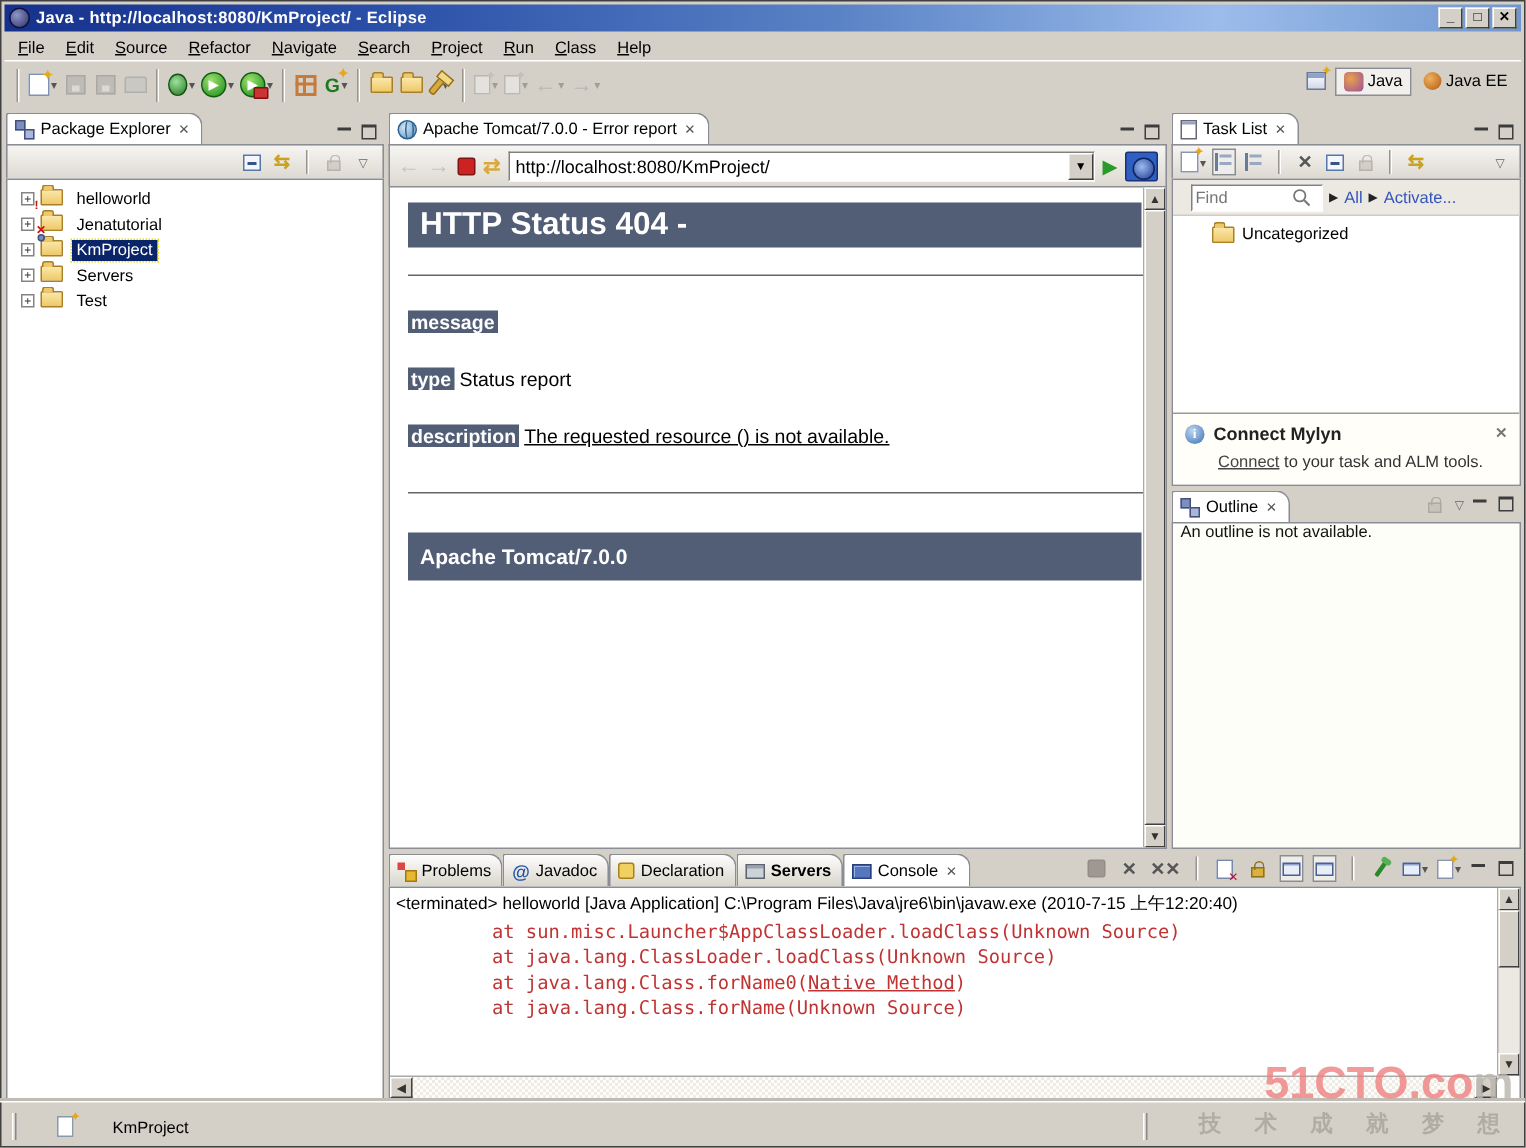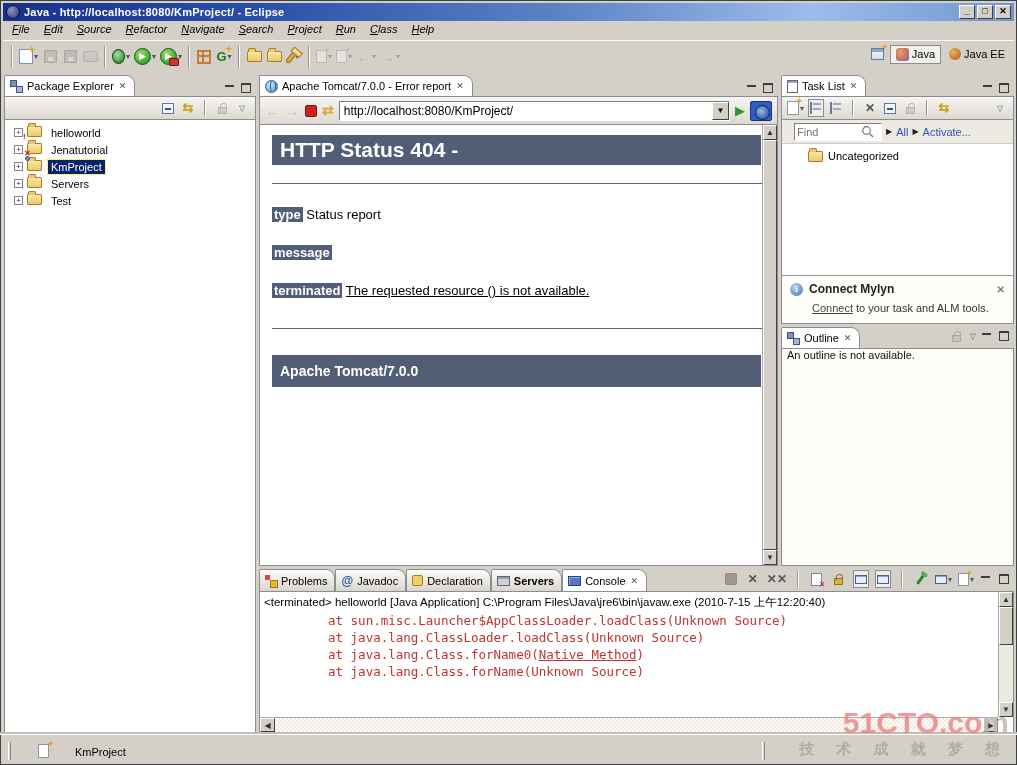--- a/index.html
+++ b/index.html
@@ -15,21 +15,21 @@
     background:linear-gradient(90deg,#16318c 0%,#2a4fa8 25%,#5a83c6 55%,#9cbceb 80%,#6f97cf 100%);
     display:flex; align-items:center; padding:0 3px; color:#fff; font-weight:bold;
   }
   .app-icon { width:14px; height:14px; border-radius:50%;
     background:radial-gradient(circle at 35% 35%, #8f96c8, #2c2f66); border:1px solid #11123a; margin-right:4px; flex:none;}
   .title-text { flex:1; font-size:11px; letter-spacing:.2px; white-space:nowrap; overflow:hidden;}
   .winbtn { width:16px; height:14px; margin-left:2px; background:#d4d0c8;
     border:1px solid; border-color:#fff #404040 #404040 #fff;
     font-size:9px; line-height:11px; text-align:center; color:#000; font-weight:bold; flex:none;}
   
-  .menubar { position:absolute; left:3px; top:21px; right:3px; height:19px; display:flex; align-items:flex-start; padding-left:2px;font-style:italic;}
+  .menubar { position:absolute; left:3px; top:21px; right:3px; height:19px; display:flex; align-items:flex-end; padding-left:2px;}
   .mi { display:inline-block; padding:2px 7px; }
   .mi::first-letter { text-decoration:underline; }
   
   .toolbar { position:absolute; left:3px; top:40px; right:3px; height:32px;
     border-top:1px solid #fff; display:flex; align-items:center; padding-left:4px;}
   .tsep { width:2px; height:22px; margin:0 4px; border-left:1px solid #9a958c; border-right:1px solid #fff;}
   .tbtn { height:24px; min-width:20px; display:inline-flex; align-items:center; justify-content:center; padding:0 2px; position:relative;}
   .dd { font-size:8px; color:#555; margin-left:1px; }
   .dim { opacity:.4; filter:grayscale(.9); }
   .gicon { display:inline-block; }
@@ -383,28 +383,28 @@
       <span class="combo-dd">▼</span>
     </span>
     <span class="i-go">▶</span>
     <span class="i-extbrowser"></span>
   </div>
   <div class="view-body">
     <div class="page">
       <div class="h404">HTTP Status 404 -</div>
       <hr>
       <div class="prow">
+        <span class="plabel">message</span>
+      </div>
+      <div class="prow">
         <span class="plabel">type</span>
         <span>Status report</span>
       </div>
       <div class="prow">
-        <span class="plabel">message</span>
-      </div>
-      <div class="prow">
-        <span class="plabel">terminated</span>
+        <span class="plabel">description</span>
         <span class="pu">The requested resource () is not available.</span>
       </div>
       <hr style="margin-top:30px">
       <div class="tband">Apache Tomcat/7.0.0</div>
     </div>
     <div class="vscroll">
       <span class="sbtn up">▲</span>
       <div class="vthumb" style="top:15px; bottom:15px;"></div>
       <span class="sbtn down">▼</span>
     </div>

